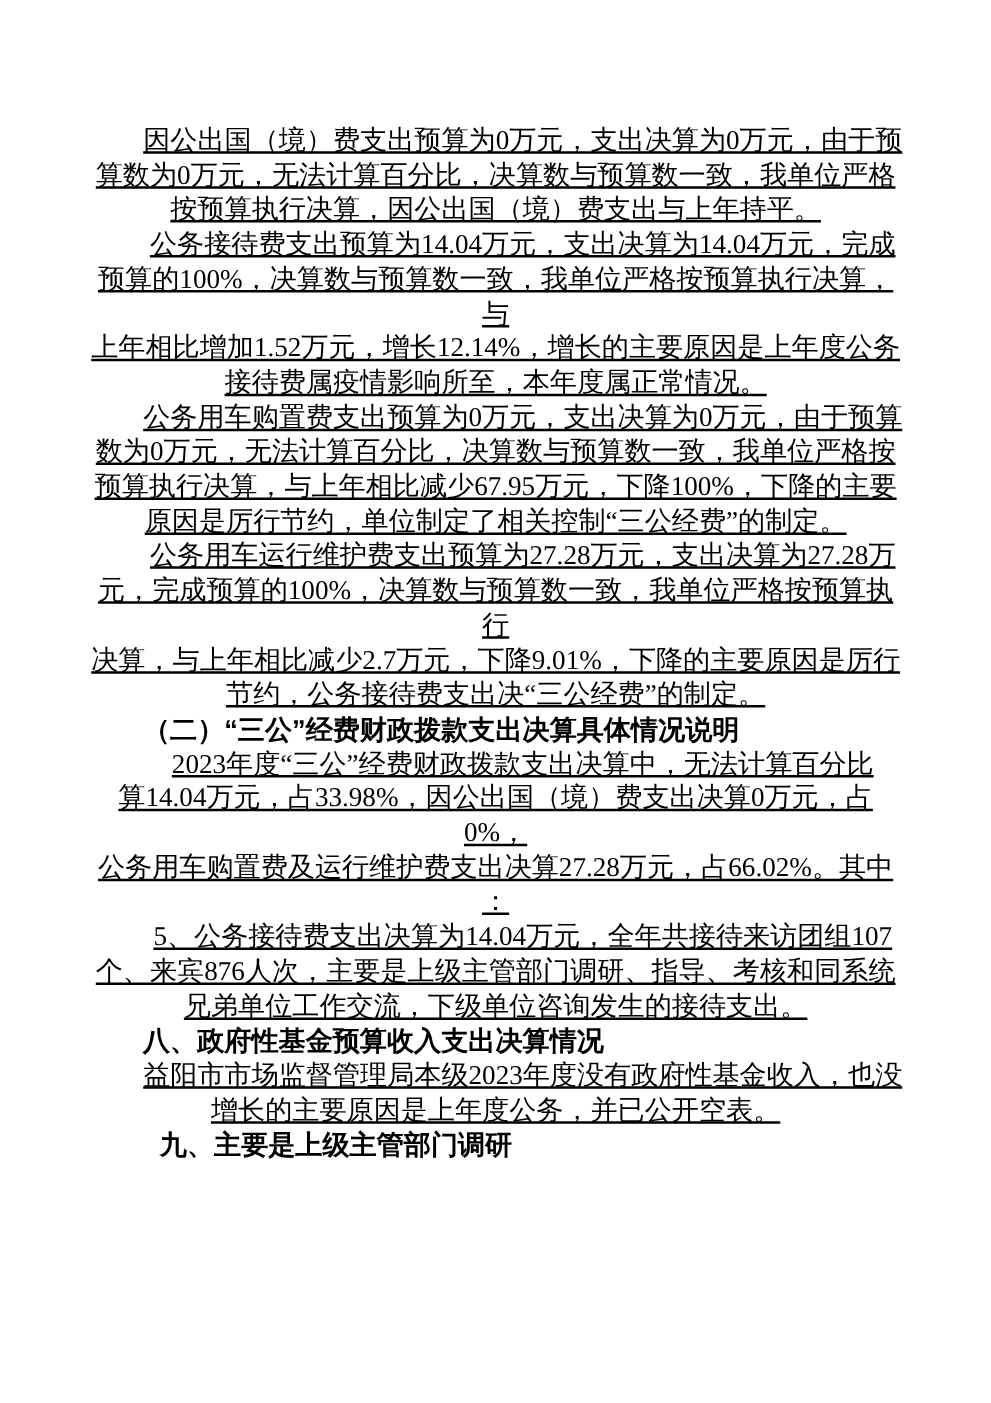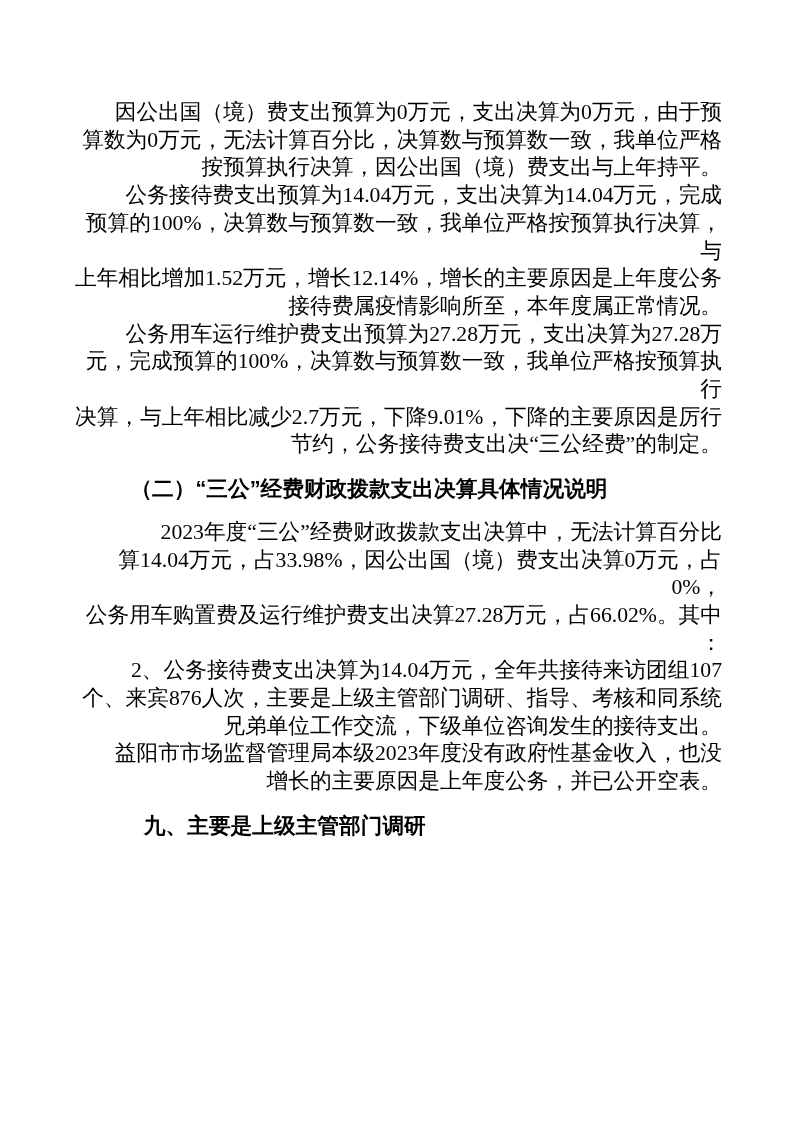--- a/index.html
+++ b/index.html
@@ -28,24 +28,25 @@
     font-size: 21.7px;
     line-height: 27.7px;
     letter-spacing: 0;
     color: #000000;
   }
   .body-para {
     margin: 0;
     padding: 0;
     text-indent: 2em;
     white-space: pre-line; 
-    text-align: right;
+    text-align: center;
+    text-decoration: underline;
   }
   .heading {
-    margin: 16px;
+    margin: 0;
     padding: 0;
     font-size: inherit;
     line-height: inherit;
     font-weight: 700;
     font-family: "Liberation Sans", "DejaVu Sans", sans-serif;
     text-indent: 2em;
     white-space: pre-line;
   }
   .heading-indent-wide {
     text-indent: 2.62em;
@@ -59,39 +60,44 @@
 
     <p class="body-para">因公出国（境）费支出预算为0万元，支出决算为0万元，由于预
 算数为0万元，无法计算百分比，决算数与预算数一致，我单位严格
 按预算执行决算，因公出国（境）费支出与上年持平。</p>
 
     <p class="body-para">公务接待费支出预算为14.04万元，支出决算为14.04万元，完成
 预算的100%，决算数与预算数一致，我单位严格按预算执行决算，与
 上年相比增加1.52万元，增长12.14%，增长的主要原因是上年度公务
 接待费属疫情影响所至，本年度属正常情况。</p>
 
+    <p class="body-para">公务用车购置费支出预算为0万元，支出决算为0万元，由于预算
+数为0万元，无法计算百分比，决算数与预算数一致，我单位严格按
+预算执行决算，与上年相比减少67.95万元，下降100%，下降的主要
+原因是厉行节约，单位制定了相关控制“三公经费”的制定。</p>
 
     <p class="body-para">公务用车运行维护费支出预算为27.28万元，支出决算为27.28万
 元，完成预算的100%，决算数与预算数一致，我单位严格按预算执行
 决算，与上年相比减少2.7万元，下降9.01%，下降的主要原因是厉行
 节约，公务接待费支出决“三公经费”的制定。</p>
 
     <h2 class="heading">（二）“三公”经费财政拨款支出决算具体情况说明</h2>
 
     <p class="body-para">2023年度“三公”经费财政拨款支出决算中，无法计算百分比
 算14.04万元，占33.98%，因公出国（境）费支出决算0万元，占0%，
 公务用车购置费及运行维护费支出决算27.28万元，占66.02%。其中
 ：</p>
 
 
-    <p class="body-para">2、公务接待费支出决算为14.04万元，全年共接待来访团组107
+    <p class="body-para">5、公务接待费支出决算为14.04万元，全年共接待来访团组107
 个、来宾876人次，主要是上级主管部门调研、指导、考核和同系统
 兄弟单位工作交流，下级单位咨询发生的接待支出。</p>
 
 
+    <h2 class="heading">八、政府性基金预算收入支出决算情况</h2>
 
     <p class="body-para">益阳市市场监督管理局本级2023年度没有政府性基金收入，也没
 增长的主要原因是上年度公务，并已公开空表。</p>
 
     <h2 class="heading heading-indent-wide">九、主要是上级主管部门调研</h2>
 
   </div>
 </div>
 
 </body></html>

